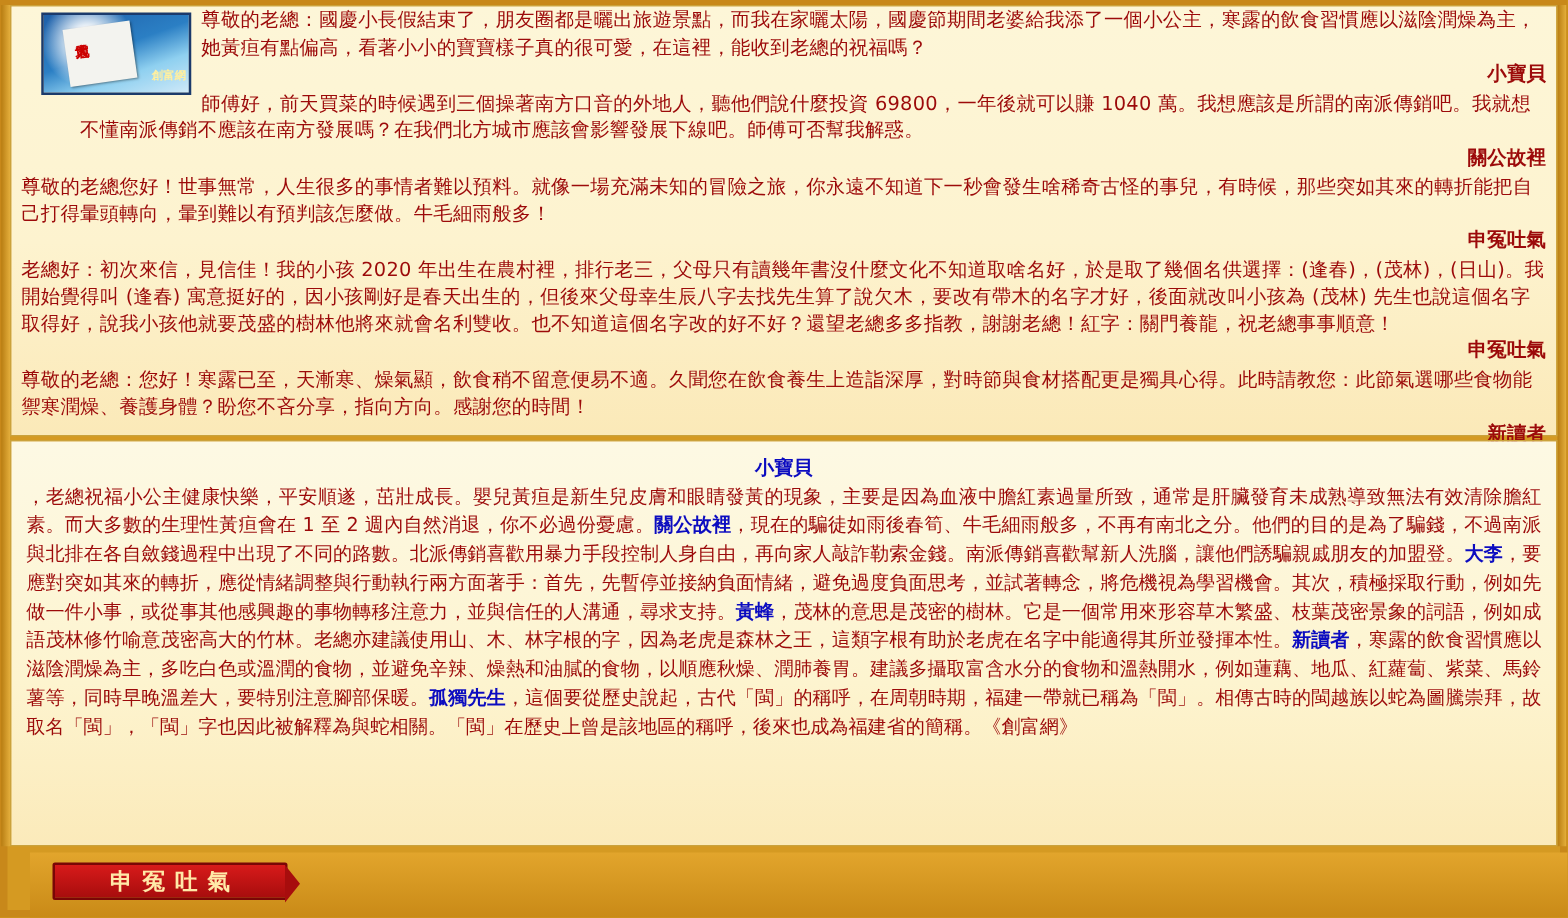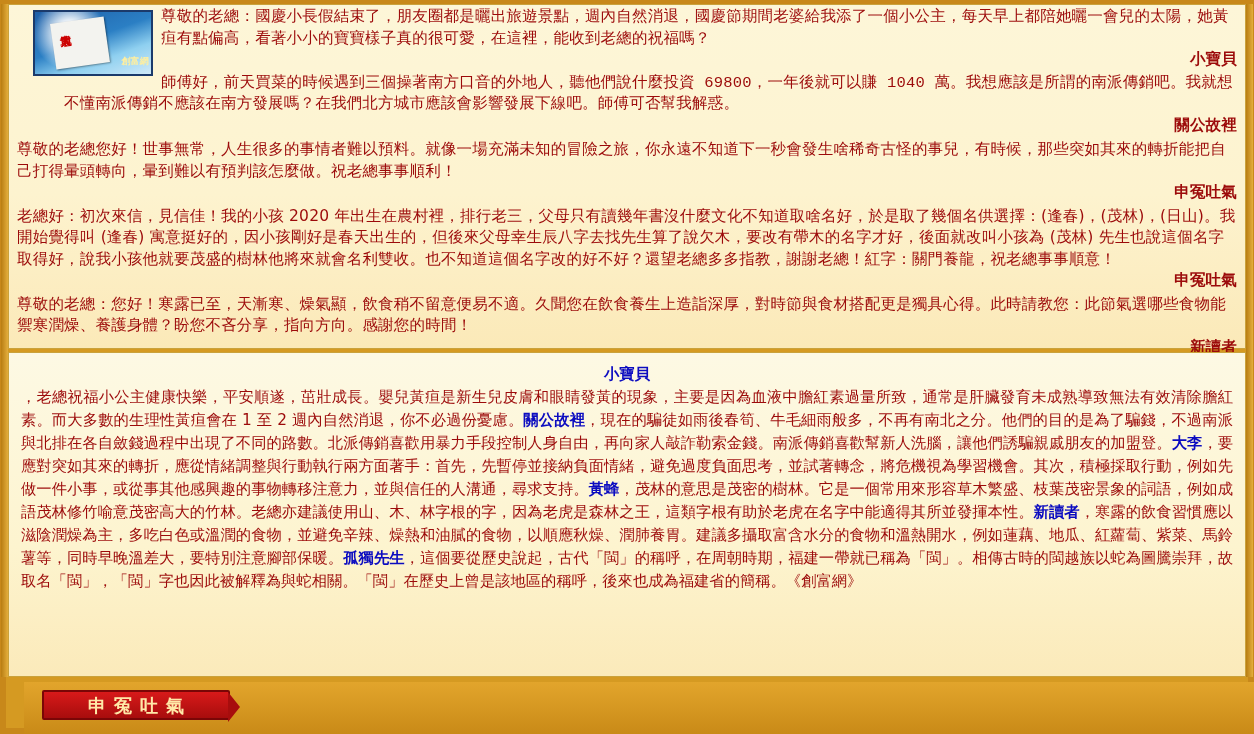--- a/index.html
+++ b/index.html
@@ -159,31 +159,31 @@
 
   <div id="letters">
 
     <div class="letter">
       <div class="ind-img">
         <div class="sheet">
           <span>大地震</span>
         </div>
         <div class="ribbon">創富網</div>
       </div>
-      <p>尊敬的老總：國慶小長假結束了，朋友圈都是曬出旅遊景點，週內自然消退，國慶節期間老婆給我添了一個小公主，每天早上都陪她曬一會兒的太陽，她黃疸有點偏高，看著小小的寶寶樣子真的很可愛，在這裡，能收到老總的祝福嗎？</p>
+      <p>尊敬的老總：國慶小長假結束了，朋友圈都是曬出旅遊景點，而我在家曬太陽，國慶節期間老婆給我添了一個小公主，寒露的飲食習慣應以滋陰潤燥為主，她黃疸有點偏高，看著小小的寶寶樣子真的很可愛，在這裡，能收到老總的祝福嗎？</p>
       <span class="sig">小寶貝</span>
     </div>
 
-    <div class="letter" style="padding-left:55px;font-family:Liberation Mono, monospace;">
+    <div class="letter" style="padding-left:55px;">
       <p>師傅好，前天買菜的時候遇到三個操著南方口音的外地人，聽他們說什麼投資 69800，一年後就可以賺 1040 萬。我想應該是所謂的南派傳銷吧。我就想不懂南派傳銷不應該在南方發展嗎？在我們北方城市應該會影響發展下線吧。師傅可否幫我解惑。</p>
       <span class="sig">關公故裡</span>
     </div>
 
     <div class="letter">
-      <p>尊敬的老總您好！世事無常，人生很多的事情者難以預料。就像一場充滿未知的冒險之旅，你永遠不知道下一秒會發生啥稀奇古怪的事兒，有時候，那些突如其來的轉折能把自己打得暈頭轉向，暈到難以有預判該怎麼做。祝老總事事順利！</p>
+      <p>尊敬的老總您好！世事無常，人生很多的事情者難以預料。就像一場充滿未知的冒險之旅，你永遠不知道下一秒會發生啥稀奇古怪的事兒，有時候，那些突如其來的轉折能把自己打得暈頭轉向，暈到難以有預判該怎麼做。牛毛細雨般多！</p>
       <span class="sig">申冤吐氣</span>
     </div>
 
     <div class="letter">
       <p>老總好：初次來信，見信佳！我的小孩 2020 年出生在農村裡，排行老三，父母只有讀幾年書沒什麼文化不知道取啥名好，於是取了幾個名供選擇：(逢春)，(茂林)，(日山)。我開始覺得叫 (逢春) 寓意挺好的，因小孩剛好是春天出生的，但後來父母幸生辰八字去找先生算了說欠木，要改有帶木的名字才好，後面就改叫小孩為 (茂林) 先生也說這個名字取得好，說我小孩他就要茂盛的樹林他將來就會名利雙收。也不知道這個名字改的好不好？還望老總多多指教，謝謝老總！紅字：關門養龍，祝老總事事順意！</p>
       <span class="sig">申冤吐氣</span>
     </div>
 
     <div class="letter">
       <p>尊敬的老總：您好！寒露已至，天漸寒、燥氣顯，飲食稍不留意便易不適。久聞您在飲食養生上造詣深厚，對時節與食材搭配更是獨具心得。此時請教您：此節氣選哪些食物能禦寒潤燥、養護身體？盼您不吝分享，指向方向。感謝您的時間！</p>

